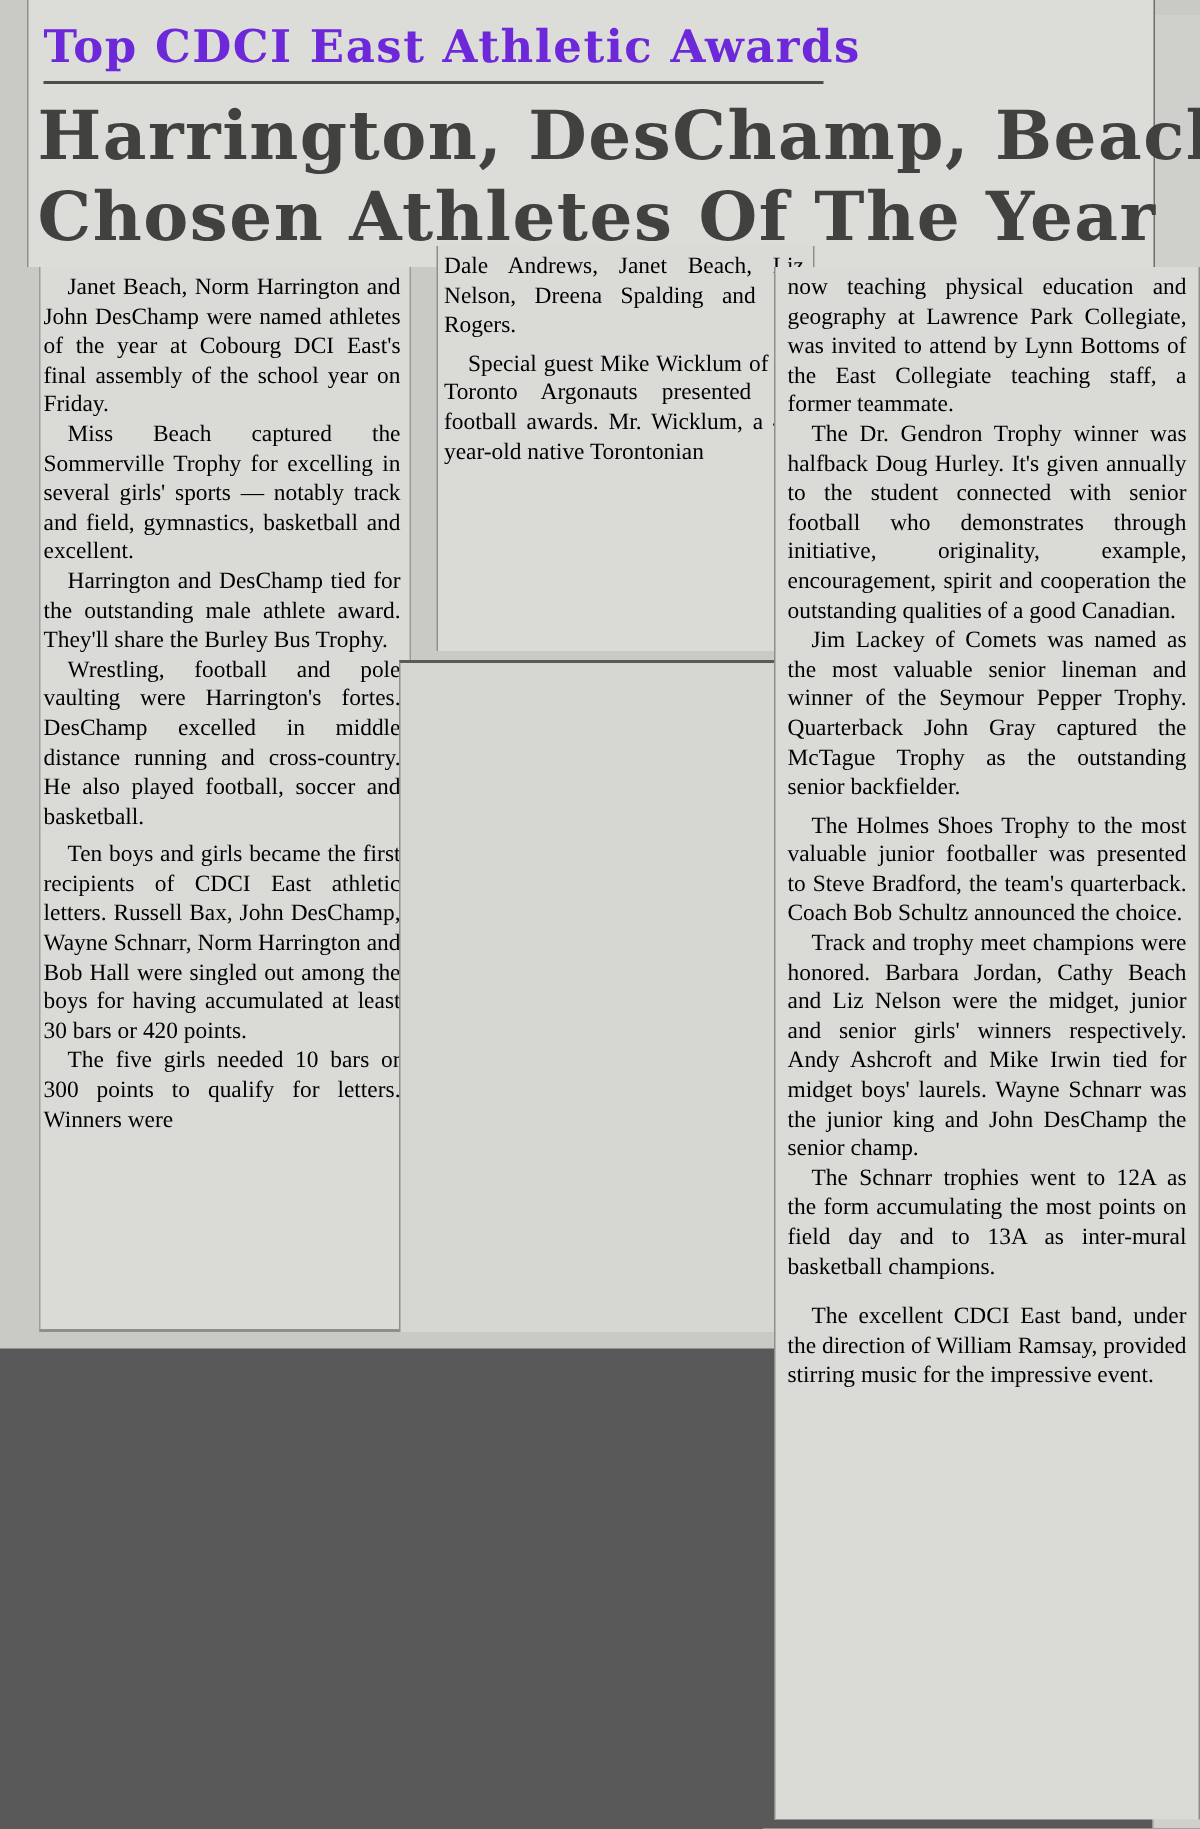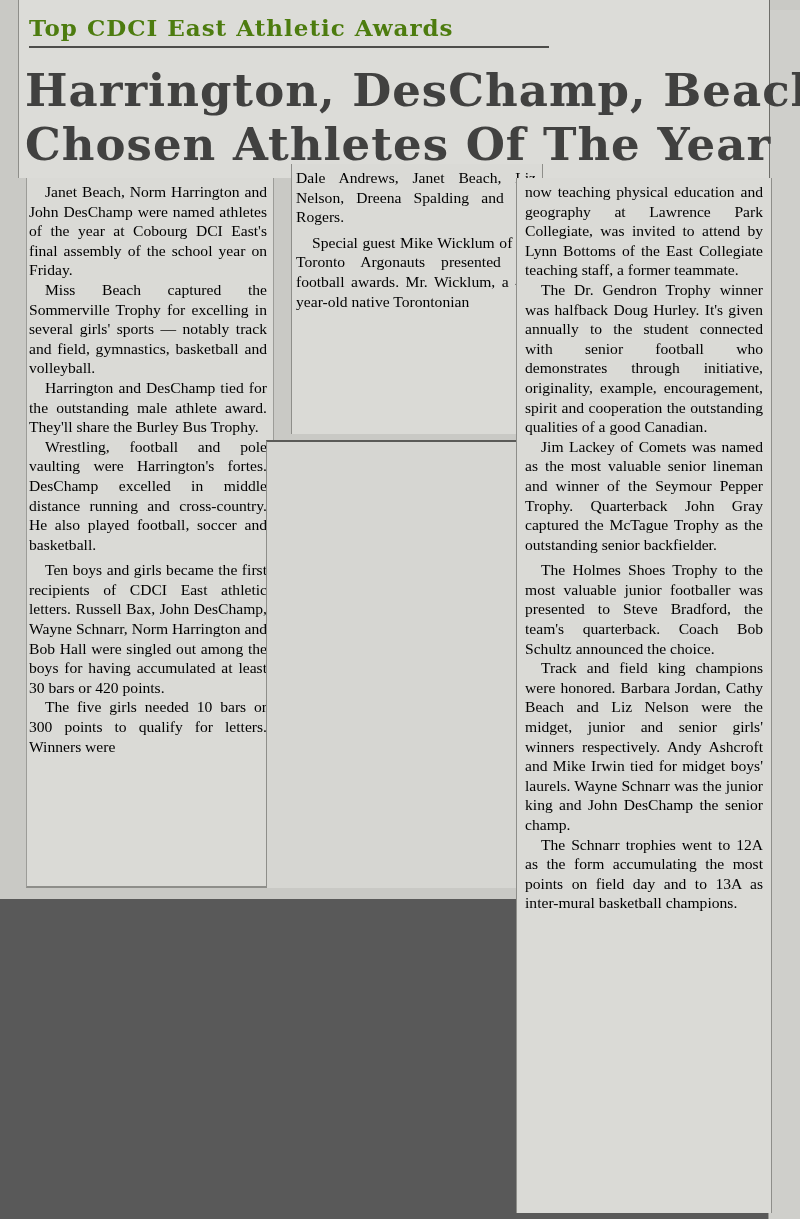--- a/index.html
+++ b/index.html
@@ -36,23 +36,23 @@
       background: #dcdcd8;
       border-left: 1px solid #8e8e8a;
       border-right: 1px solid #6e6e6a;
     }
     .kicker {
       position: absolute;
       left: 10px; top: 14px;
       width: 520px;
       font-family: "DejaVu Serif", serif;
       font-weight: bold;
-      font-size: 23px;
+      font-size: 30px;
       letter-spacing: 1px;
-      color: #4d7c0f;
+      color: #6d28d9;
       padding-bottom: 5px;
       border-bottom: 2px solid #4d4d4a;
       white-space: nowrap;
     }
     .headline {
       position: absolute;
       left: 6px; top: 64px;
       width: 740px;
       font-family: "DejaVu Serif", serif;
       font-weight: bold;
@@ -97,21 +97,21 @@
       left: 266px; top: 440px;
       width: 252px; height: 448px;
       background: #d6d6d2;
       border-left: 1px solid #8e8e8a;
       border-right: 1px solid #8e8e8a;
       border-top: 2px solid #5a5a57;
       box-sizing: border-box;
     }
     .col3 {
       left: 516px; top: 178px;
-      width: 256px; height: 1035px;
+      width: 284px; height: 1035px;
       padding: 4px 8px 0 8px;
       border-left: 1px solid #8e8e8a;
       border-right: 1px solid #8e8e8a;
     }
     .col3 p.gap { margin-top: 14px; }
   </style>
 </head>
 <body>
 
 <div class="backing"></div>
@@ -120,33 +120,34 @@
 <div class="clip-top">
   <div class="kicker">Top CDCI East Athletic Awards</div>
   <div class="headline">
     <div>Harrington, DesChamp, Beach</div>
     <div>Chosen Athletes Of The Year</div>
   </div>
 </div>
 
 <div class="col col1">
   <p>Janet Beach, Norm Harrington and John DesChamp were named athletes of the year at Cobourg DCI East's final assembly of the school year on Friday.</p>
-  <p>Miss Beach captured the Sommerville Trophy for excelling in several girls' sports — notably track and field, gymnastics, basketball and volleyball.</p>
+  <p>Miss Beach captured the Sommerville Trophy for excelling in several girls' sports — notably track and field, gymnastics, basketball and excellent.</p>
   <p>Harrington and DesChamp tied for the outstanding male athlete award. They'll share the Burley Bus Trophy.</p>
   <p>Wrestling, football and pole vaulting were Harrington's fortes. DesChamp excelled in middle distance running and cross-country. He also played football, soccer and basketball.</p>
   <p style="margin-top:6px">Ten boys and girls became the first recipients of CDCI East athletic letters. Russell Bax, John DesChamp, Wayne Schnarr, Norm Harrington and Bob Hall were singled out among the boys for having accumulated at least 30 bars or 420 points.</p>
   <p>The five girls needed 10 bars or 300 points to qualify for letters. Winners were</p>
 </div>
 
 <div class="col col2">
   <p style="text-indent:0">Dale Andrews, Janet Beach, Liz Nelson, Dreena Spalding and Pat Rogers.</p>
   <p style="margin-top:6px">Special guest Mike Wicklum of the Toronto Argonauts presented the football awards. Mr. Wicklum, a 45-year-old native Torontonian</p>
 </div>
 <div class="col2-blank"></div>
 
 <div class="col col3">
   <p style="text-indent:0">now teaching physical education and geography at Lawrence Park Collegiate, was invited to attend by Lynn Bottoms of the East Collegiate teaching staff, a former teammate.</p>
   <p>The Dr. Gendron Trophy winner was halfback Doug Hurley. It's given annually to the student connected with senior football who demonstrates through initiative, originality, example, encouragement, spirit and cooperation the outstanding qualities of a good Canadian.</p>
   <p>Jim Lackey of Comets was named as the most valuable senior lineman and winner of the Seymour Pepper Trophy. Quarterback John Gray captured the McTague Trophy as the outstanding senior backfielder.</p>
   <p style="margin-top:6px">The Holmes Shoes Trophy to the most valuable junior footballer was presented to Steve Bradford, the team's quarterback. Coach Bob Schultz announced the choice.</p>
-  <p>Track and field king champions were honored. Barbara Jordan, Cathy Beach and Liz Nelson were the midget, junior and senior girls' winners respectively. Andy Ashcroft and Mike Irwin tied for midget boys' laurels. Wayne Schnarr was the junior king and John DesChamp the senior champ.</p>
+  <p>Track and trophy meet champions were honored. Barbara Jordan, Cathy Beach and Liz Nelson were the midget, junior and senior girls' winners respectively. Andy Ashcroft and Mike Irwin tied for midget boys' laurels. Wayne Schnarr was the junior king and John DesChamp the senior champ.</p>
   <p>The Schnarr trophies went to 12A as the form accumulating the most points on field day and to 13A as inter-mural basketball champions.</p>
+  <p class="gap">The excellent CDCI East band, under the direction of William Ramsay, provided stirring music for the impressive event.</p>
 </div>
 
 </body></html>

